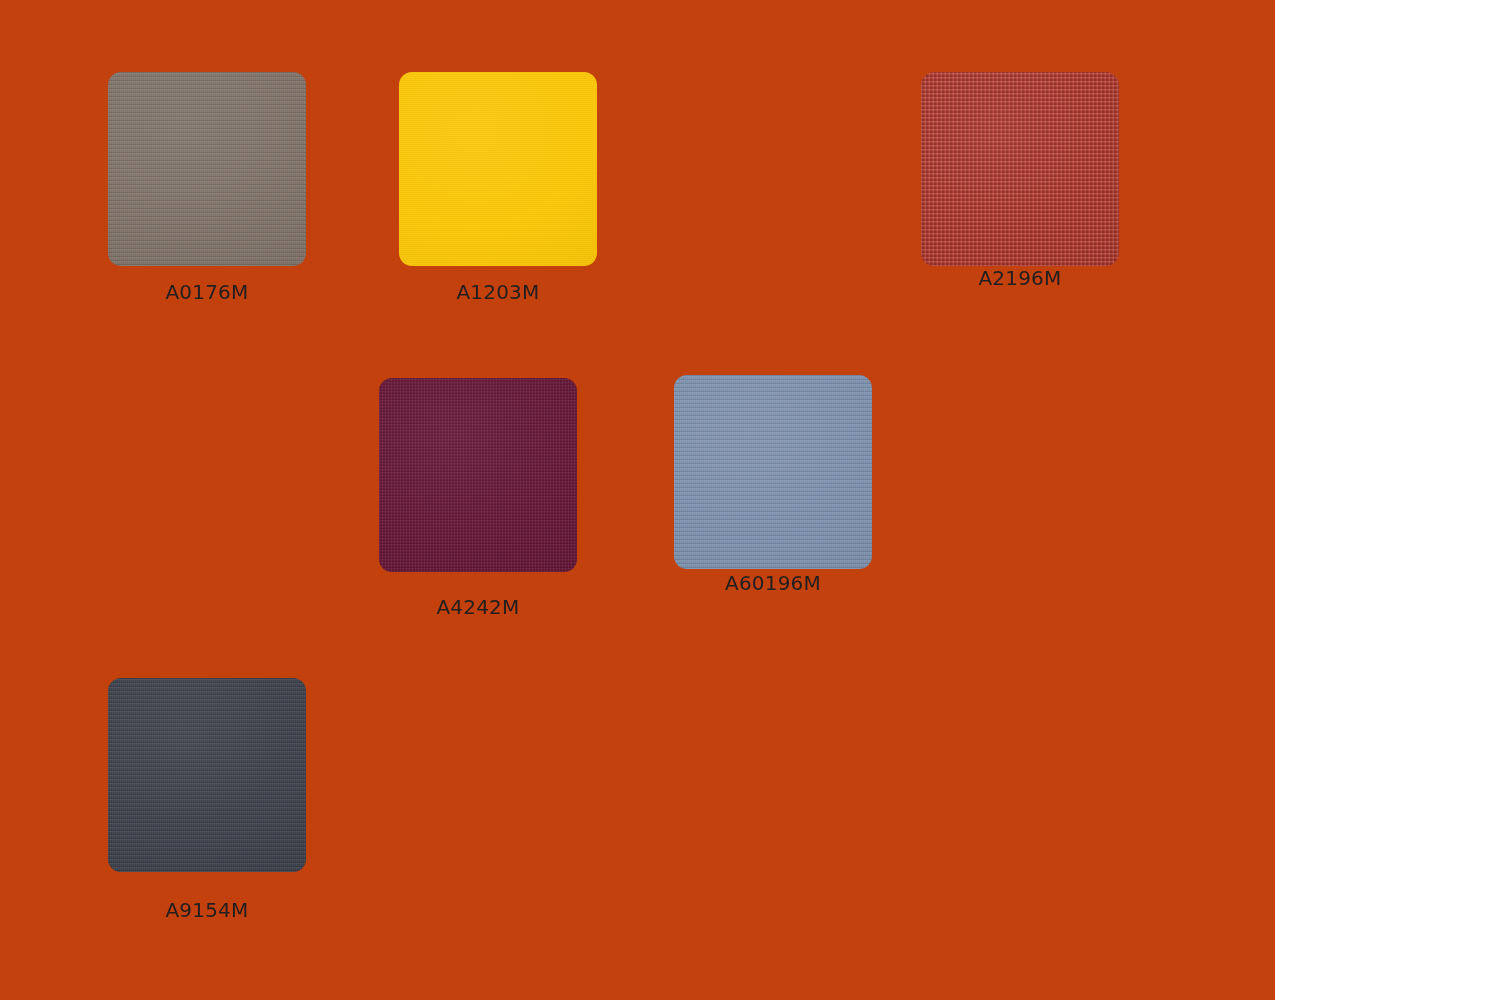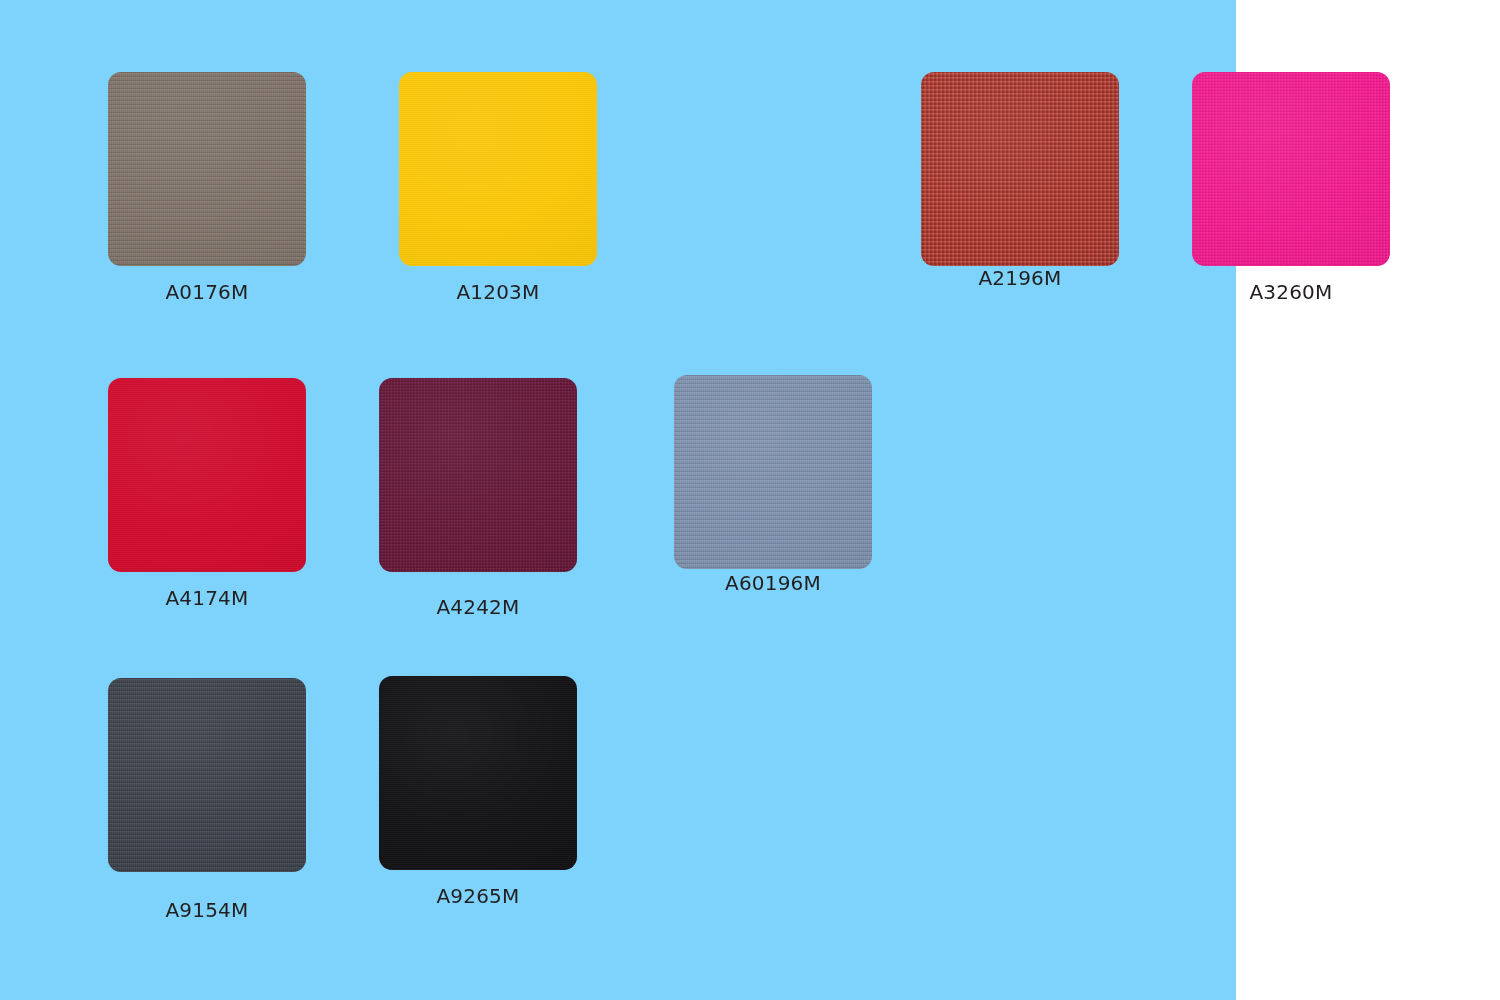--- a/index.html
+++ b/index.html
@@ -139,55 +139,41 @@
     font-size: 20px;
     line-height: 24px;
     color: #231f20;
     letter-spacing: 0.2px;
     white-space: nowrap;
   }
 </style>
 </head>
 <body>
 
-<div id="swatch-board" style="width: 1236px; height: 1000px; background: #7dd3fc;">
+<div id="swatch-board" style="width: 1236px; height: 1000px; background: #c2410c; padding-left: 39px;">
     <div class="swatch-cell" style="left: 108px; top: 72px; width: 198px;">
       <div class="swatch-chip ribbed" style="width: 198px; height: 194px; border-radius: 13px; background-color: rgb(125, 112, 102);">
         <div class="weave" style="border-radius: 13px;"></div>
         <div class="shade" style="border-radius: 13px;"></div>
       </div>
       <div class="swatch-label" style="width: 198px; color: rgb(35, 31, 32); margin-top: 14px;">A0176M</div>
     </div>
     <div class="swatch-cell" style="left: 379px; top: 72px; width: 198px; margin-left: 20px;">
       <div class="swatch-chip smooth" style="width: 198px; height: 194px; border-radius: 13px; background-color: rgb(251, 199, 7);">
         <div class="weave" style="border-radius: 13px;"></div>
         <div class="shade" style="border-radius: 13px;"></div>
       </div>
       <div class="swatch-label" style="width: 198px; color: rgb(35, 31, 32); margin-top: 14px;">A1203M</div>
     </div>
     <div class="swatch-cell" style="left: 921px; top: 72px; width: 198px;">
       <div class="swatch-chip coarse" style="width: 198px; height: 194px; border-radius: 13px; background-color: rgb(182, 56, 46);">
         <div class="weave" style="border-radius: 13px;"></div>
         <div class="shade" style="border-radius: 13px;"></div>
       </div>
       <div class="swatch-label" style="width: 198px; color: rgb(35, 31, 32); margin-top: 0;">A2196M</div>
-    </div>
-    <div class="swatch-cell" style="left: 1192px; top: 72px; width: 198px;">
-      <div class="swatch-chip weave" style="width: 198px; height: 194px; border-radius: 13px; background-color: rgb(245, 24, 143);">
-        <div class="weave" style="border-radius: 13px;"></div>
-        <div class="shade" style="border-radius: 13px;"></div>
-      </div>
-      <div class="swatch-label" style="width: 198px; color: rgb(35, 31, 32); margin-top: 14px;">A3260M</div>
-    </div>
-    <div class="swatch-cell" style="left: 108px; top: 378px; width: 198px;">
-      <div class="swatch-chip smooth" style="width: 198px; height: 194px; border-radius: 13px; background-color: rgb(208, 10, 46);">
-        <div class="weave" style="border-radius: 13px;"></div>
-        <div class="shade" style="border-radius: 13px;"></div>
-      </div>
-      <div class="swatch-label" style="width: 198px; color: rgb(35, 31, 32); margin-top: 14px;">A4174M</div>
     </div>
     <div class="swatch-cell" style="left: 379px; top: 378px; width: 198px;">
       <div class="swatch-chip weave" style="width: 198px; height: 194px; border-radius: 13px; background-color: rgb(100, 20, 53);">
         <div class="weave" style="border-radius: 13px;"></div>
         <div class="shade" style="border-radius: 13px;"></div>
       </div>
       <div class="swatch-label" style="width: 198px; color: rgb(35, 31, 32); margin-top: 23px;">A4242M</div>
     </div>
     <div class="swatch-cell" style="left: 650px; top: 375px; width: 198px; margin-left: 24px;">
       <div class="swatch-chip ribbed" style="width: 198px; height: 194px; border-radius: 13px; background-color: rgb(123, 143, 172);">
@@ -196,20 +182,13 @@
       </div>
       <div class="swatch-label" style="width: 198px; color: rgb(35, 31, 32); margin-top: 2px;">A60196M</div>
     </div>
     <div class="swatch-cell" style="left: 108px; top: 678px; width: 198px;">
       <div class="swatch-chip ribbed" style="width: 198px; height: 194px; border-radius: 13px; background-color: rgb(56, 60, 71);">
         <div class="weave" style="border-radius: 13px;"></div>
         <div class="shade" style="border-radius: 13px;"></div>
       </div>
       <div class="swatch-label" style="width: 198px; color: rgb(35, 31, 32); margin-top: 26px;">A9154M</div>
     </div>
-    <div class="swatch-cell" style="left: 379px; top: 676px; width: 198px;">
-      <div class="swatch-chip smooth" style="width: 198px; height: 194px; border-radius: 13px; background-color: rgb(17, 17, 19);">
-        <div class="weave" style="border-radius: 13px;"></div>
-        <div class="shade" style="border-radius: 13px;"></div>
-      </div>
-      <div class="swatch-label" style="width: 198px; color: rgb(35, 31, 32); margin-top: 14px;">A9265M</div>
-    </div>
   </div>
 
 </body></html>

